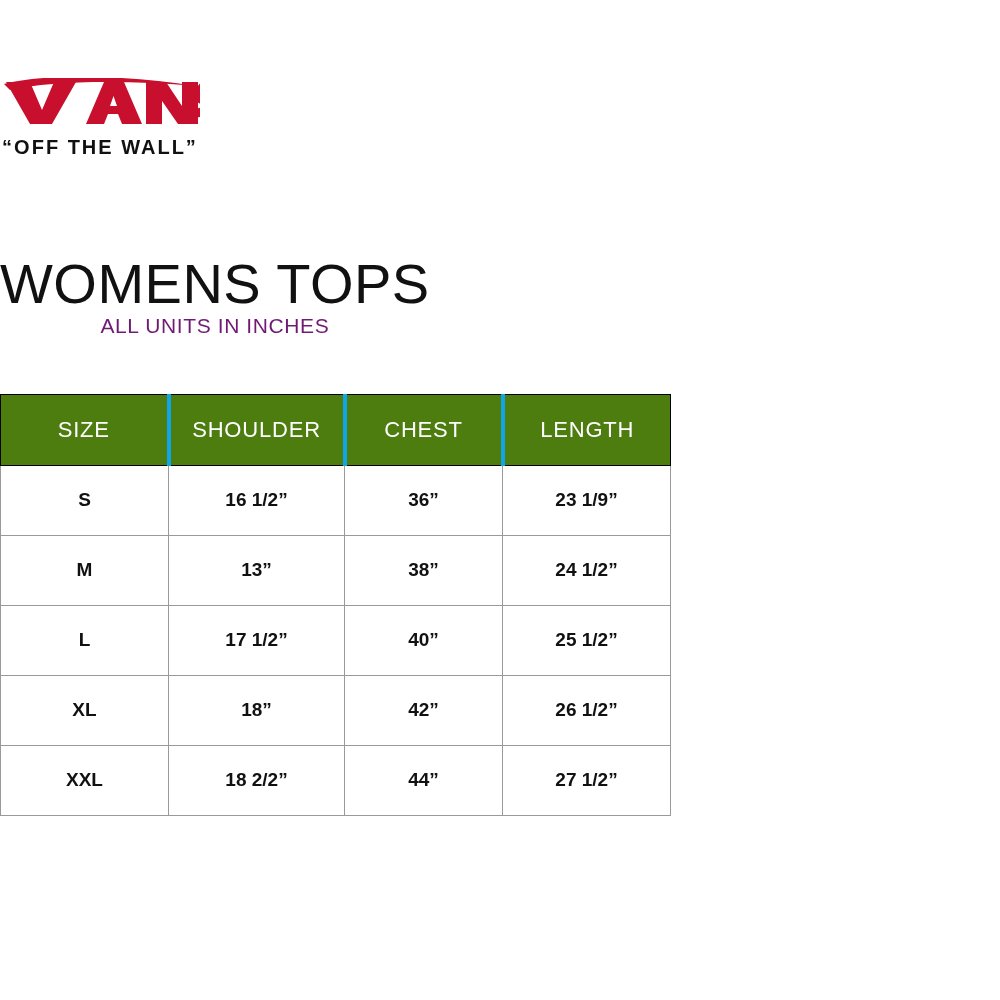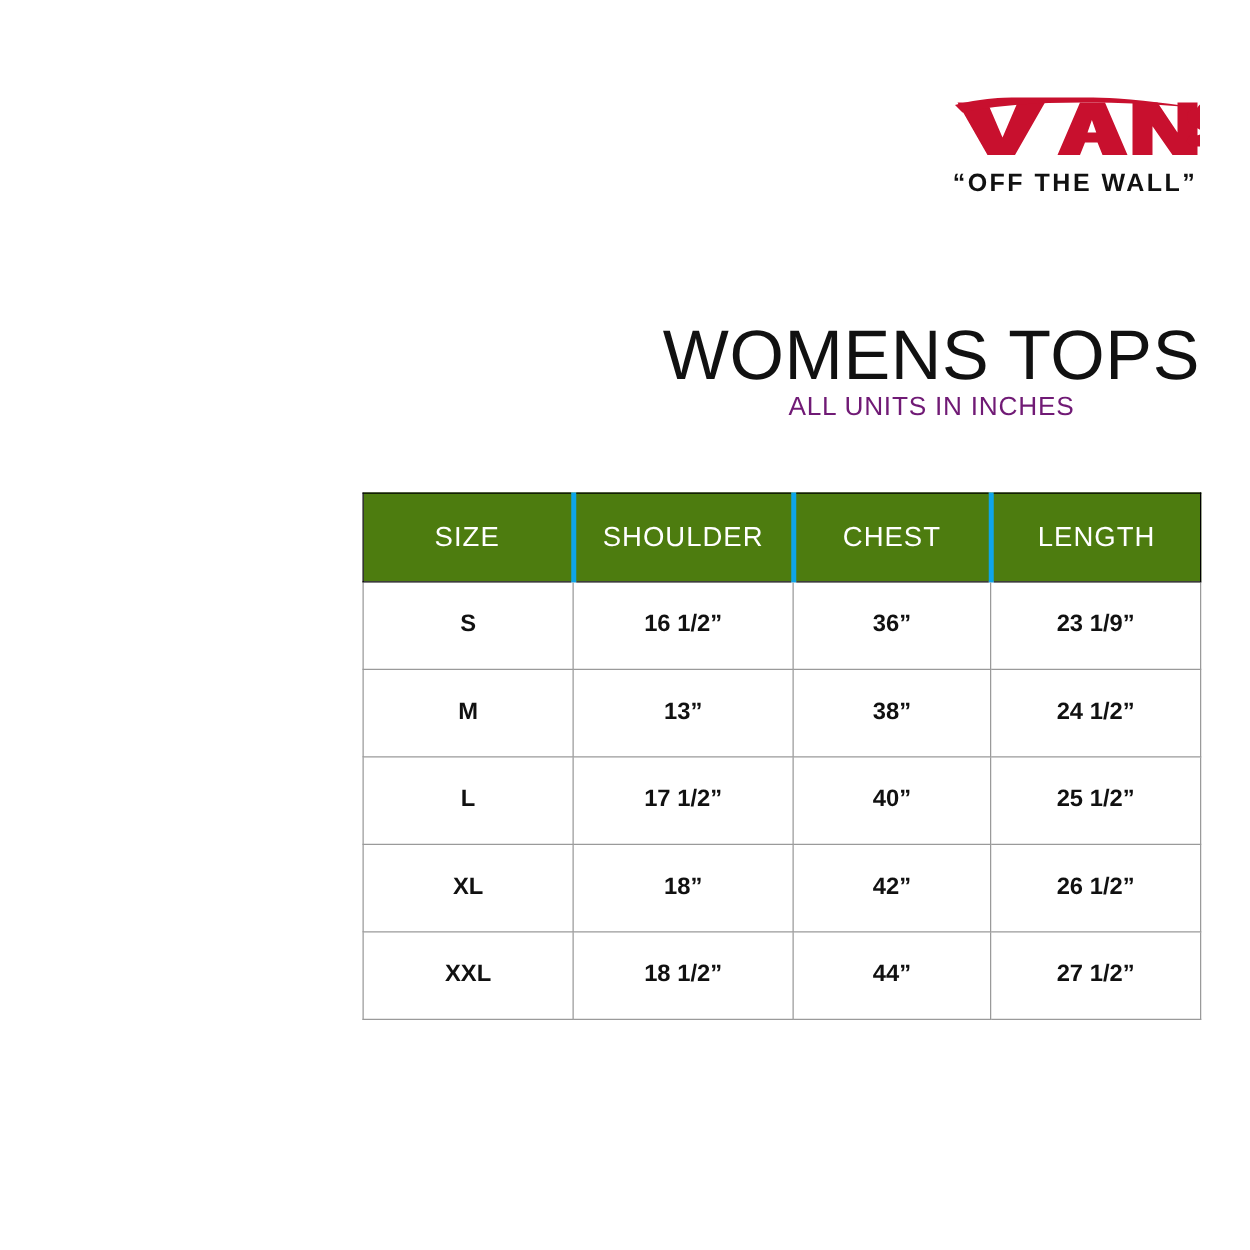--- a/index.html
+++ b/index.html
@@ -15,21 +15,21 @@
     overflow: hidden;
   }
 
   .page {
     position: relative;
     width: 960px;
     height: 1000px;
     background: #ffffff;
     display: flex;
     flex-direction: column;
-    align-items: flex-end;
+    align-items: flex-start;
   }
 
   
   .brand {
     margin-top: 78px;
     display: flex;
     flex-direction: column;
     align-items: center;
   }
   .brand-logo {
@@ -182,21 +182,21 @@
           <td>25 1/2”</td>
         </tr>
         <tr>
           <td>XL</td>
           <td>18”</td>
           <td>42”</td>
           <td>26 1/2”</td>
         </tr>
         <tr>
           <td>XXL</td>
-          <td>18 1/2”</td>
+          <td>18 2/2”</td>
           <td>44”</td>
           <td>27 1/2”</td>
         </tr>
       </tbody>
     </table>
   </div>
 
 </div>
 
 </body></html>

